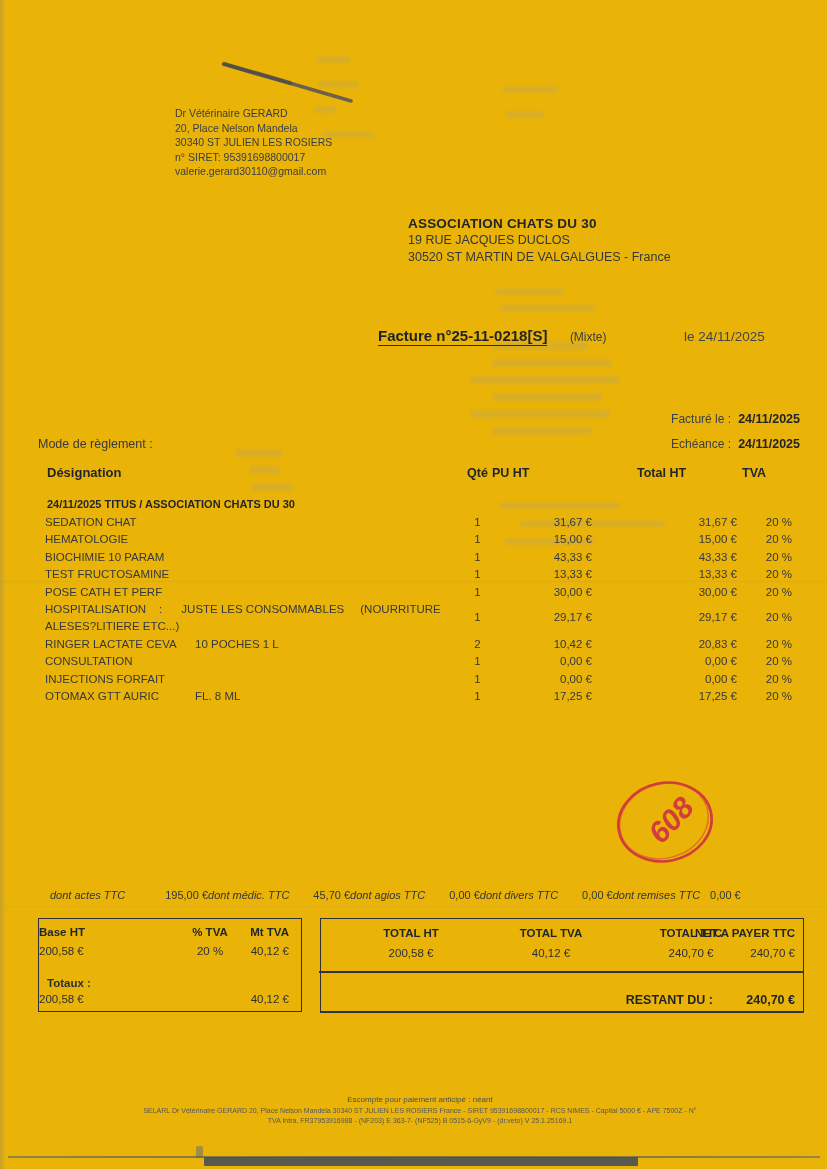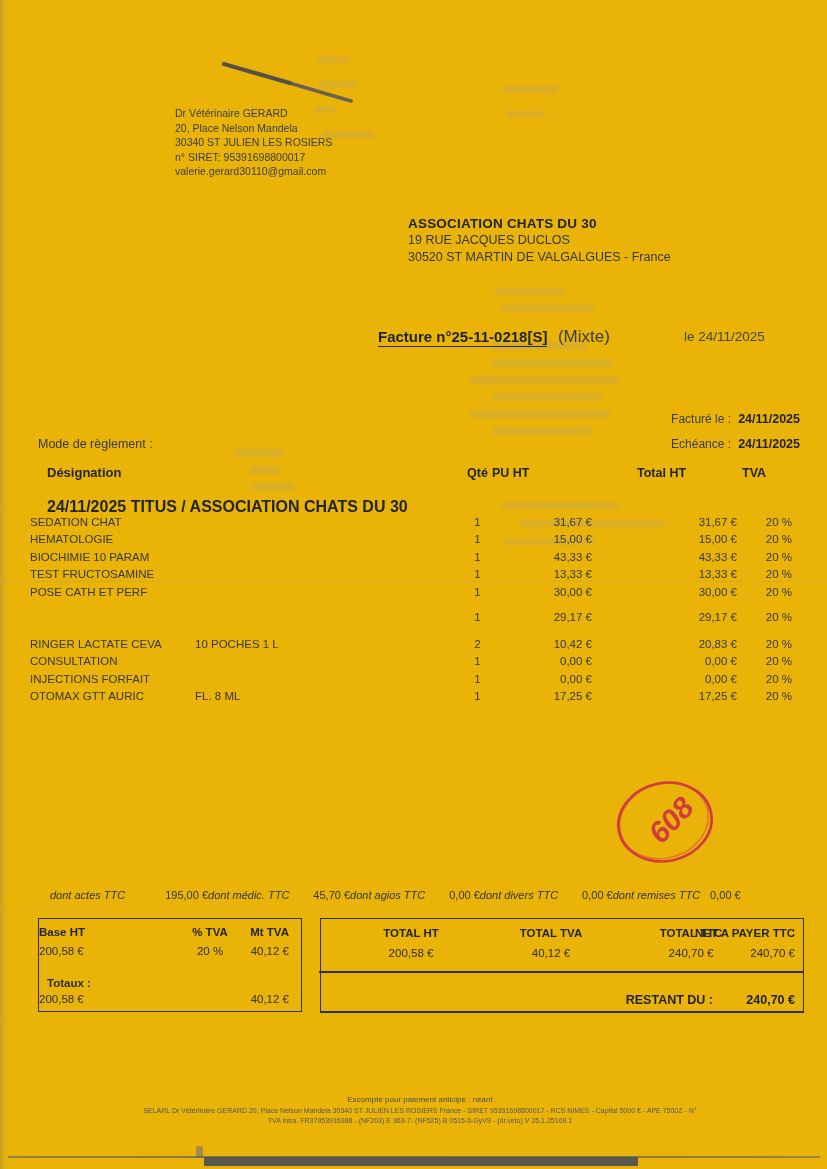--- a/index.html
+++ b/index.html
@@ -23,34 +23,34 @@
 
   
   .sender{left:175px;top:106px;font-size:10.5px;line-height:14.6px;color:#3b3e42;}
   .recipient{left:408px;top:215px;line-height:17px;color:#34373b;}
   .recipient .name{font-size:13.5px;font-weight:bold;color:#222428;letter-spacing:.2px;}
   .recipient .line{font-size:12.5px;}
 
   
   .title-row{left:378px;top:327px;white-space:nowrap;}
   .title-main{font-size:15px;font-weight:bold;color:#1f2228;border-bottom:1.5px solid #2a2d33;padding-bottom:1px;}
-  .title-type{font-size:17px;color:#3a3d42;margin-left:6px;}
+  .title-type{font-size:12px;color:#3a3d42;margin-left:18px;}
   .title-date{left:684px;top:329px;font-size:13.5px;color:#43464c;}
   .meta-line{position:absolute;right:27px;white-space:nowrap;font-size:12px;color:#3c3f44;}
   .meta-line b{font-size:12.5px;color:#222428;margin-left:7px;}
   .mode{left:38px;top:437px;font-size:12.5px;color:#36393d;}
 
   
   .th-designation{left:47px;top:465px;font-size:13px;font-weight:bold;color:#232629;}
   .th-num{top:466px;font-size:12.5px;font-weight:bold;color:#232629;text-align:left;}
-  .group-header{left:47px;top:498px;font-size:16px;font-weight:bold;color:#232629;text-align:right;}
+  .group-header{left:47px;top:498px;font-size:11px;font-weight:bold;color:#232629;text-align:right;}
   .rows{left:0;top:515px;width:827px;}
   .trow{position:relative;width:827px;height:17.4px;font-size:11.5px;color:#36393d;}
   .trow.tall{height:35px;}
-  .cell-name{position:absolute;left:30px;top:1px;width:400px;white-space:pre;}
+  .cell-name{position:absolute;left:45px;top:1px;width:400px;white-space:pre;}
   .cell-name .l2{position:absolute;left:0;top:17px;white-space:pre;}
   .cell-detail{position:absolute;left:195px;top:1px;white-space:pre;}
   .cell-qty{position:absolute;left:455px;width:45px;text-align:center;top:1px;}
   .cell-pu{position:absolute;left:492px;width:100px;text-align:right;top:1px;}
   .cell-total{position:absolute;left:637px;width:100px;text-align:right;top:1px;}
   .cell-tva{position:absolute;left:742px;width:50px;text-align:right;top:1px;}
   .trow.tall .num{top:9px;}
 
   
   .breakdown{left:50px;top:889px;width:688px;display:flex;justify-content:space-between;font-size:11px;color:#33363a;}
@@ -195,20 +195,21 @@
       <span class="cell-tva num">20 %</span>
     </div>
     <div class="trow">
       <span class="cell-name">POSE CATH ET PERF</span>
       <span class="cell-qty num">1</span>
       <span class="cell-pu num">30,00 €</span>
       <span class="cell-total num">30,00 €</span>
       <span class="cell-tva num">20 %</span>
     </div>
     <div class="trow tall">
+      <span class="cell-name"><span>HOSPITALISATION    :      JUSTE LES CONSOMMABLES     (NOURRITURE</span><span class="l2">ALESES?LITIERE ETC...)</span></span>
       <span class="cell-qty num">1</span>
       <span class="cell-pu num">29,17 €</span>
       <span class="cell-total num">29,17 €</span>
       <span class="cell-tva num">20 %</span>
     </div>
     <div class="trow">
       <span class="cell-name">RINGER LACTATE CEVA</span>
       <span class="cell-detail">10 POCHES 1 L</span>
       <span class="cell-qty num">2</span>
       <span class="cell-pu num">10,42 €</span>

